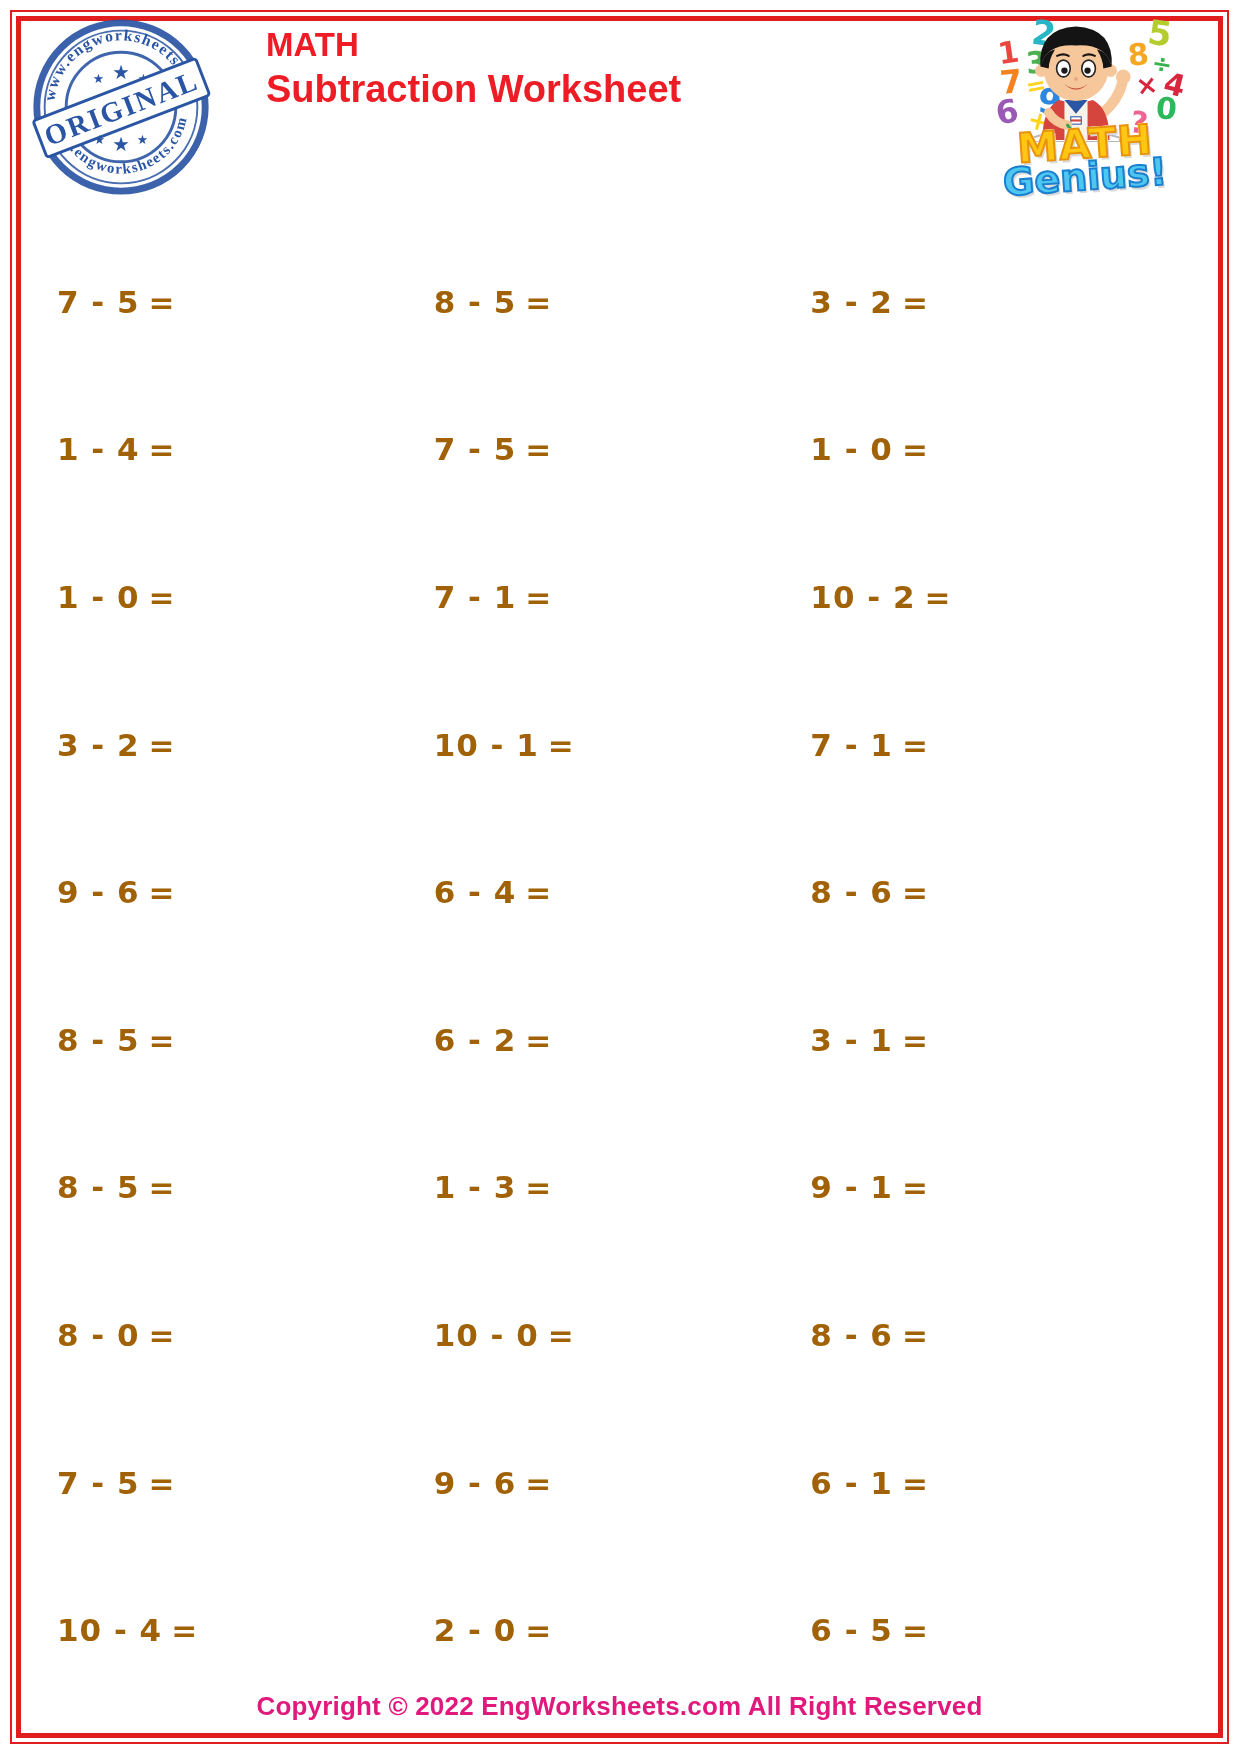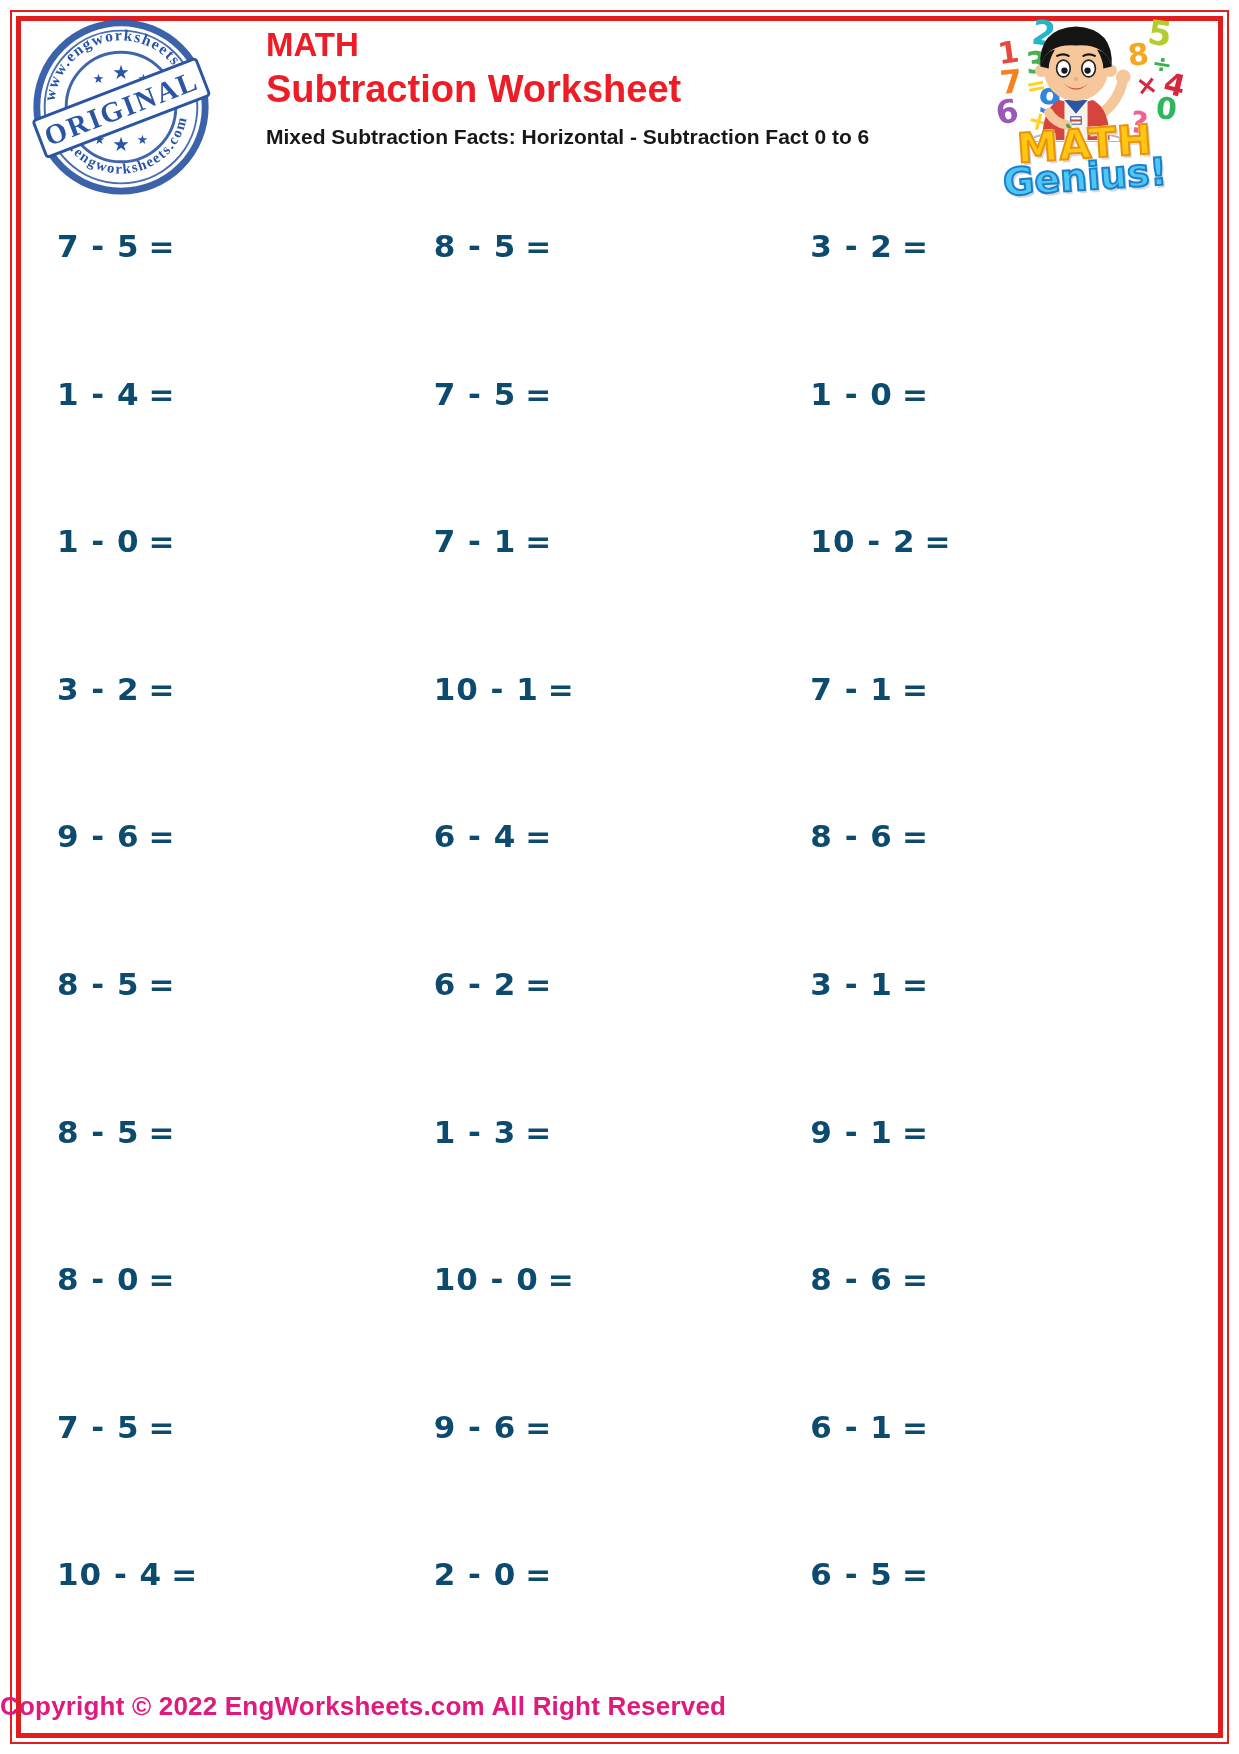--- a/index.html
+++ b/index.html
@@ -34,29 +34,29 @@
   .wm-genius{top:152px;font-size:38px;color:#4ec7f0;-webkit-text-stroke:2px #1b7fd0;
            letter-spacing:0px;transform:rotate(-4deg);
            text-shadow:2px 3px 0 #d9d9d9, -1px -1px 0 #fff,1px -1px 0 #fff,-1px 1px 0 #fff;}
 
   
   .grid{
     position:absolute;left:57px;top:228px;width:1130px;
     display:grid;grid-template-columns:repeat(3,1fr);grid-template-rows:repeat(10,147.6px);
   }
   .cell{
-    display:flex;
-    font-family:"DejaVu Sans",sans-serif;font-weight:700;font-size:31px;color:#0c4a6e;
+    display:flex;align-items:center;
+    font-family:"DejaVu Sans",sans-serif;font-weight:700;font-size:31px;color:#a16207;
     letter-spacing:1px;
   }
   .cell .eq{margin-left:9px;}
 
   
   .footer{
-    position:absolute;left:0;right:0;bottom:32px;text-align:left;
+    position:absolute;left:0;right:0;bottom:32px;text-align:center;
     font-size:26px;font-weight:700;color:#e0197d;letter-spacing:.2px;
     font-family:"Liberation Sans",sans-serif;
   }
 </style>
 </head>
 <body>
 
 <div class="page">
 
   <div class="border-outer"></div>
@@ -90,21 +90,20 @@
     <g fill="#2a55a4">
       <text x="95" y="140" font-size="20" text-anchor="middle">★</text>
       <text x="73" y="133" font-size="13" text-anchor="middle">★</text>
       <text x="117" y="133" font-size="13" text-anchor="middle">★</text>
     </g>
   </svg>
 
   <div class="titles">
     <div class="t-category">MATH</div>
     <div class="t-title">Subtraction Worksheet</div>
-    <div class="t-subtitle">Mixed Subtraction Facts: Horizontal - Subtraction Fact 0 to 6</div>
   </div>
 
   <div class="logo">
     <span class="scatter" style="left: 18px; top: 30px; font-size: 30px; transform: rotate(-8deg); color: rgb(232, 71, 63);">1</span>
     <span class="scatter" style="left: 52px; top: 8px; font-size: 34px; transform: rotate(8deg); color: rgb(39, 182, 197);">2</span>
     <span class="scatter" style="left: 46px; top: 40px; font-size: 30px; transform: rotate(-5deg); color: rgb(76, 175, 80);">3</span>
     <span class="scatter" style="left: 20px; top: 58px; font-size: 32px; transform: rotate(-6deg); color: rgb(245, 130, 31);">7</span>
     <span class="scatter" style="left: 46px; top: 66px; font-size: 24px; transform: rotate(-10deg); color: rgb(255, 210, 31);">=</span>
     <span class="scatter" style="left: 58px; top: 76px; font-size: 34px; transform: rotate(6deg); color: rgb(46, 134, 222);">9</span>
     <span class="scatter" style="left: 16px; top: 88px; font-size: 32px; transform: rotate(-12deg); color: rgb(155, 89, 182);">6</span>

